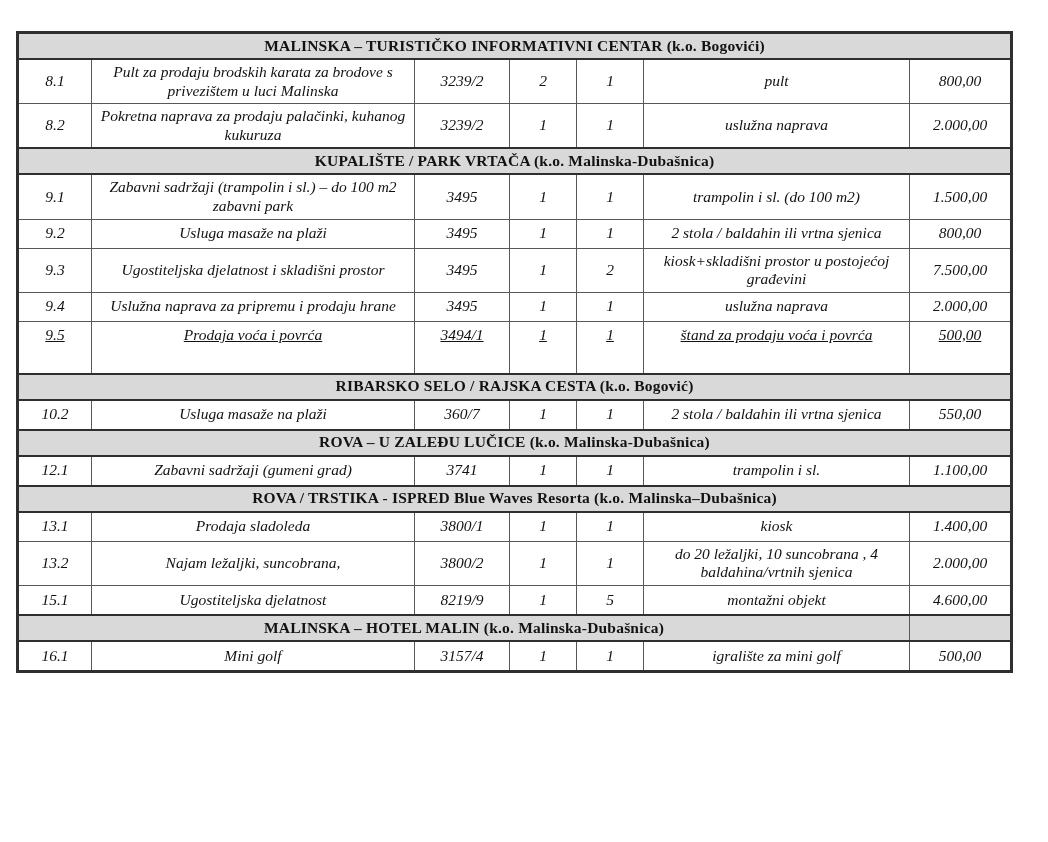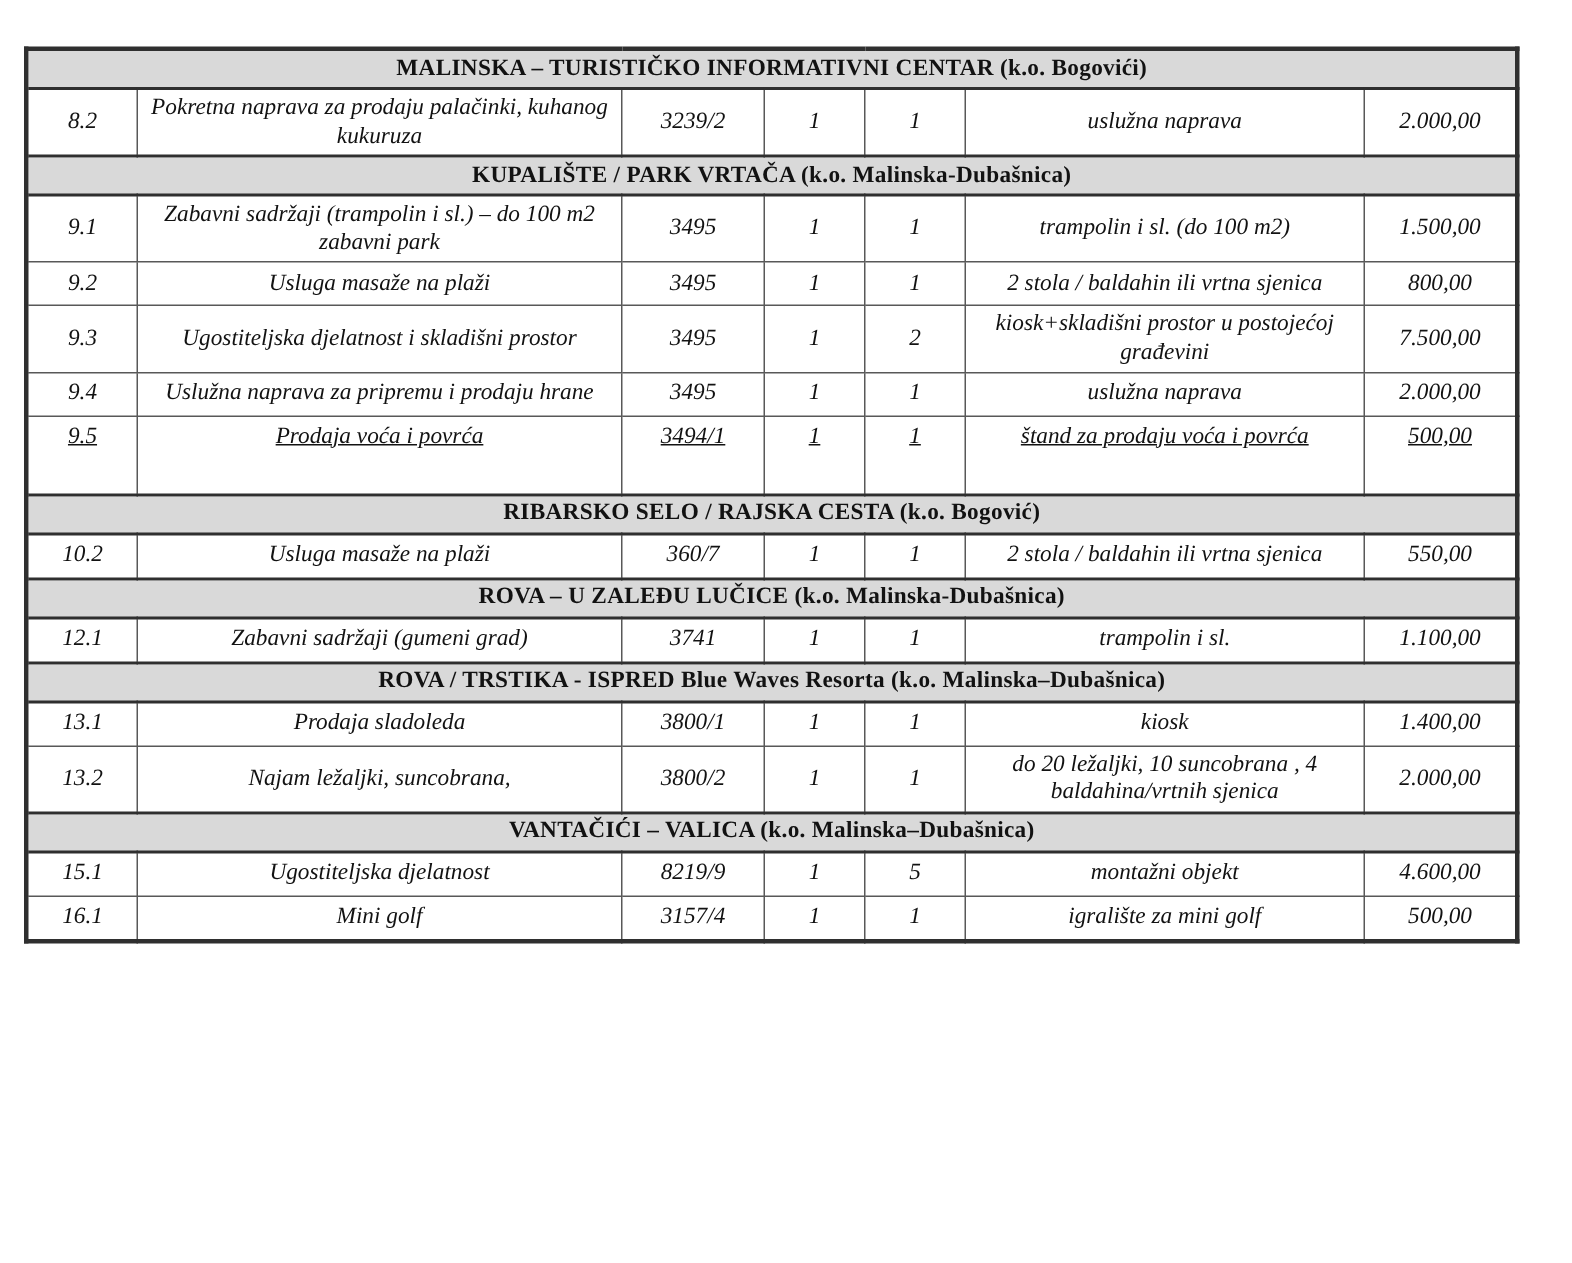--- a/index.html
+++ b/index.html
@@ -74,20 +74,29 @@
         <col class="c4">
         <col class="c5">
         <col class="c6">
         <col class="c7">
     </colgroup>
     <tbody>
         <tr class="section-row">
           <td colspan="7">MALINSKA – TURISTIČKO INFORMATIVNI CENTAR (k.o. Bogovići)</td>
         </tr>
         <tr class="data-row">
+          <td>8.1</td>
+          <td>Pult za prodaju brodskih karata za brodove s privezištem u luci Malinska</td>
+          <td>3239/2</td>
+          <td>2</td>
+          <td>1</td>
+          <td>pult</td>
+          <td>800,00</td>
+        </tr>
+        <tr class="data-row">
           <td>8.2</td>
           <td>Pokretna naprava za prodaju palačinki, kuhanog kukuruza</td>
           <td>3239/2</td>
           <td>1</td>
           <td>1</td>
           <td>uslužna naprava</td>
           <td>2.000,00</td>
         </tr>
         <tr class="section-row">
           <td colspan="7">KUPALIŠTE / PARK VRTAČA (k.o. Malinska-Dubašnica)</td>
@@ -175,31 +184,32 @@
         </tr>
         <tr class="data-row">
           <td>13.2</td>
           <td>Najam ležaljki, suncobrana,</td>
           <td>3800/2</td>
           <td>1</td>
           <td>1</td>
           <td>do 20 ležaljki,  10 suncobrana , 4 baldahina/vrtnih sjenica</td>
           <td>2.000,00</td>
         </tr>
-        <tr class="section-row">
-          <td colspan="7">VANTAČIĆI – VALICA (k.o. Malinska–Dubašnica)</td>
-        </tr>
         <tr class="data-row">
           <td>15.1</td>
           <td>Ugostiteljska djelatnost</td>
           <td>8219/9</td>
           <td>1</td>
           <td>5</td>
           <td>montažni objekt</td>
           <td>4.600,00</td>
+        </tr>
+        <tr class="section-row">
+          <td colspan="6">MALINSKA – HOTEL MALIN (k.o. Malinska-Dubašnica)</td>
+          <td></td>
         </tr>
         <tr class="data-row">
           <td>16.1</td>
           <td>Mini golf</td>
           <td>3157/4</td>
           <td>1</td>
           <td>1</td>
           <td>igralište za mini golf</td>
           <td>500,00</td>
         </tr>

